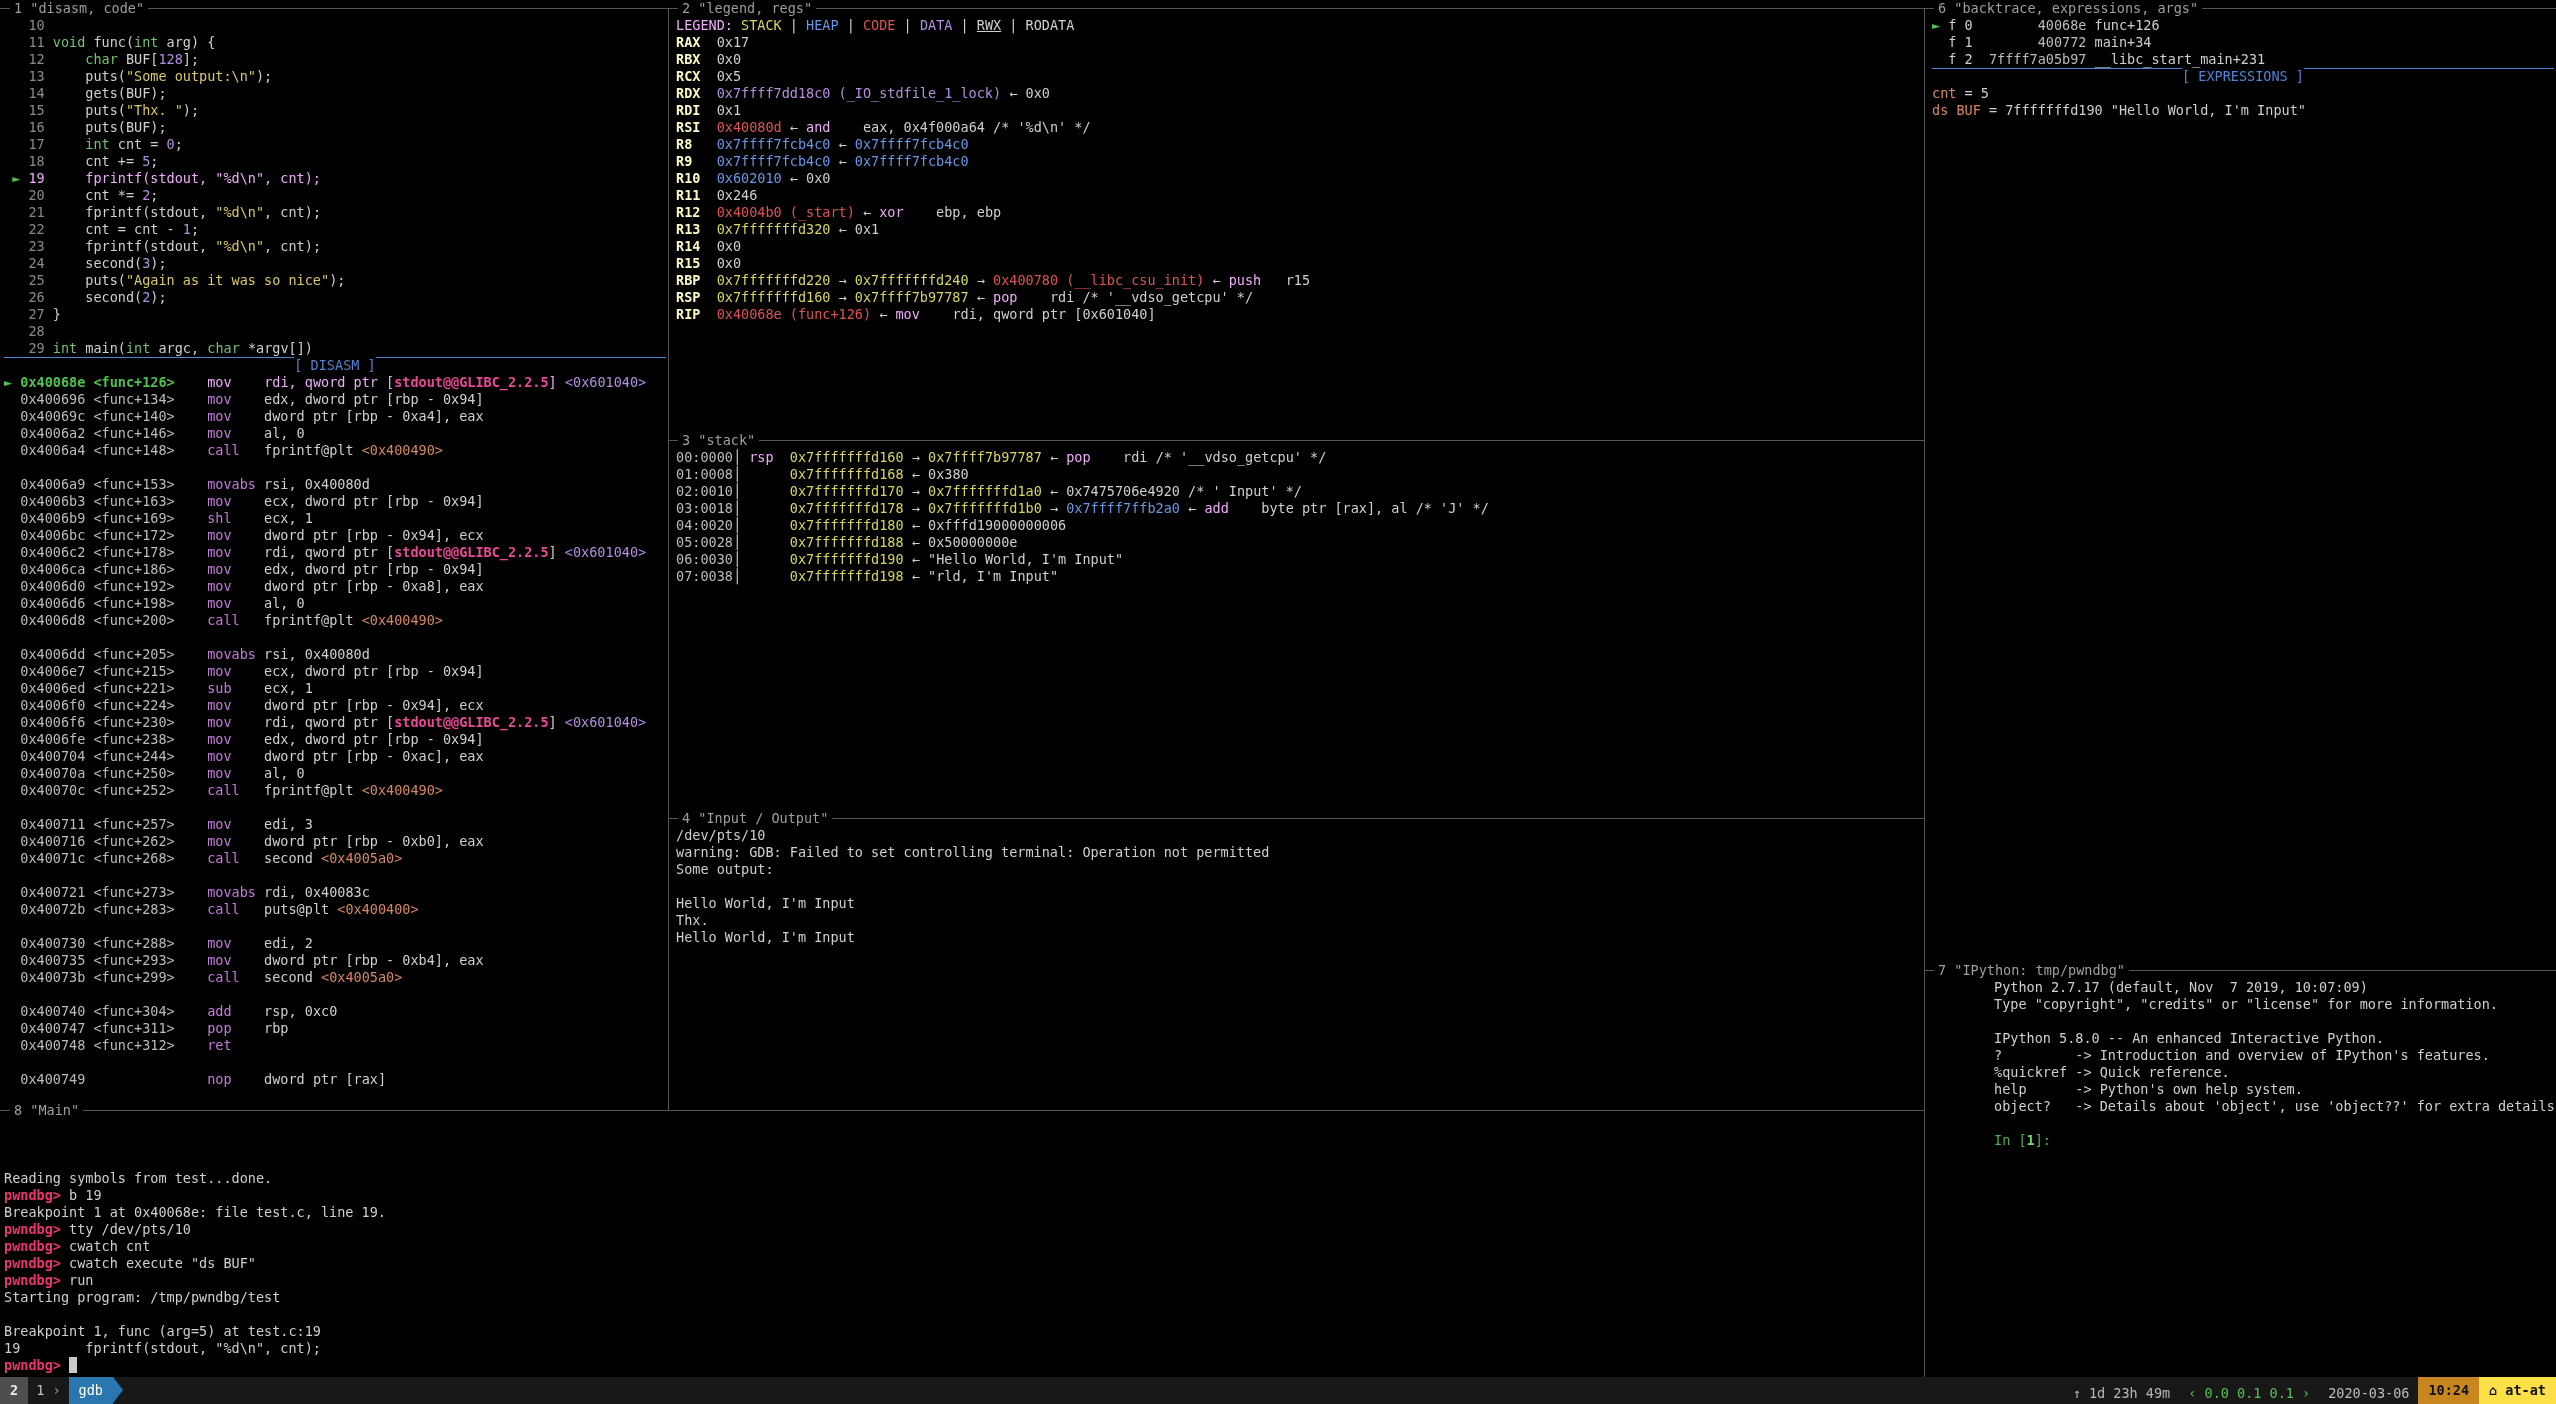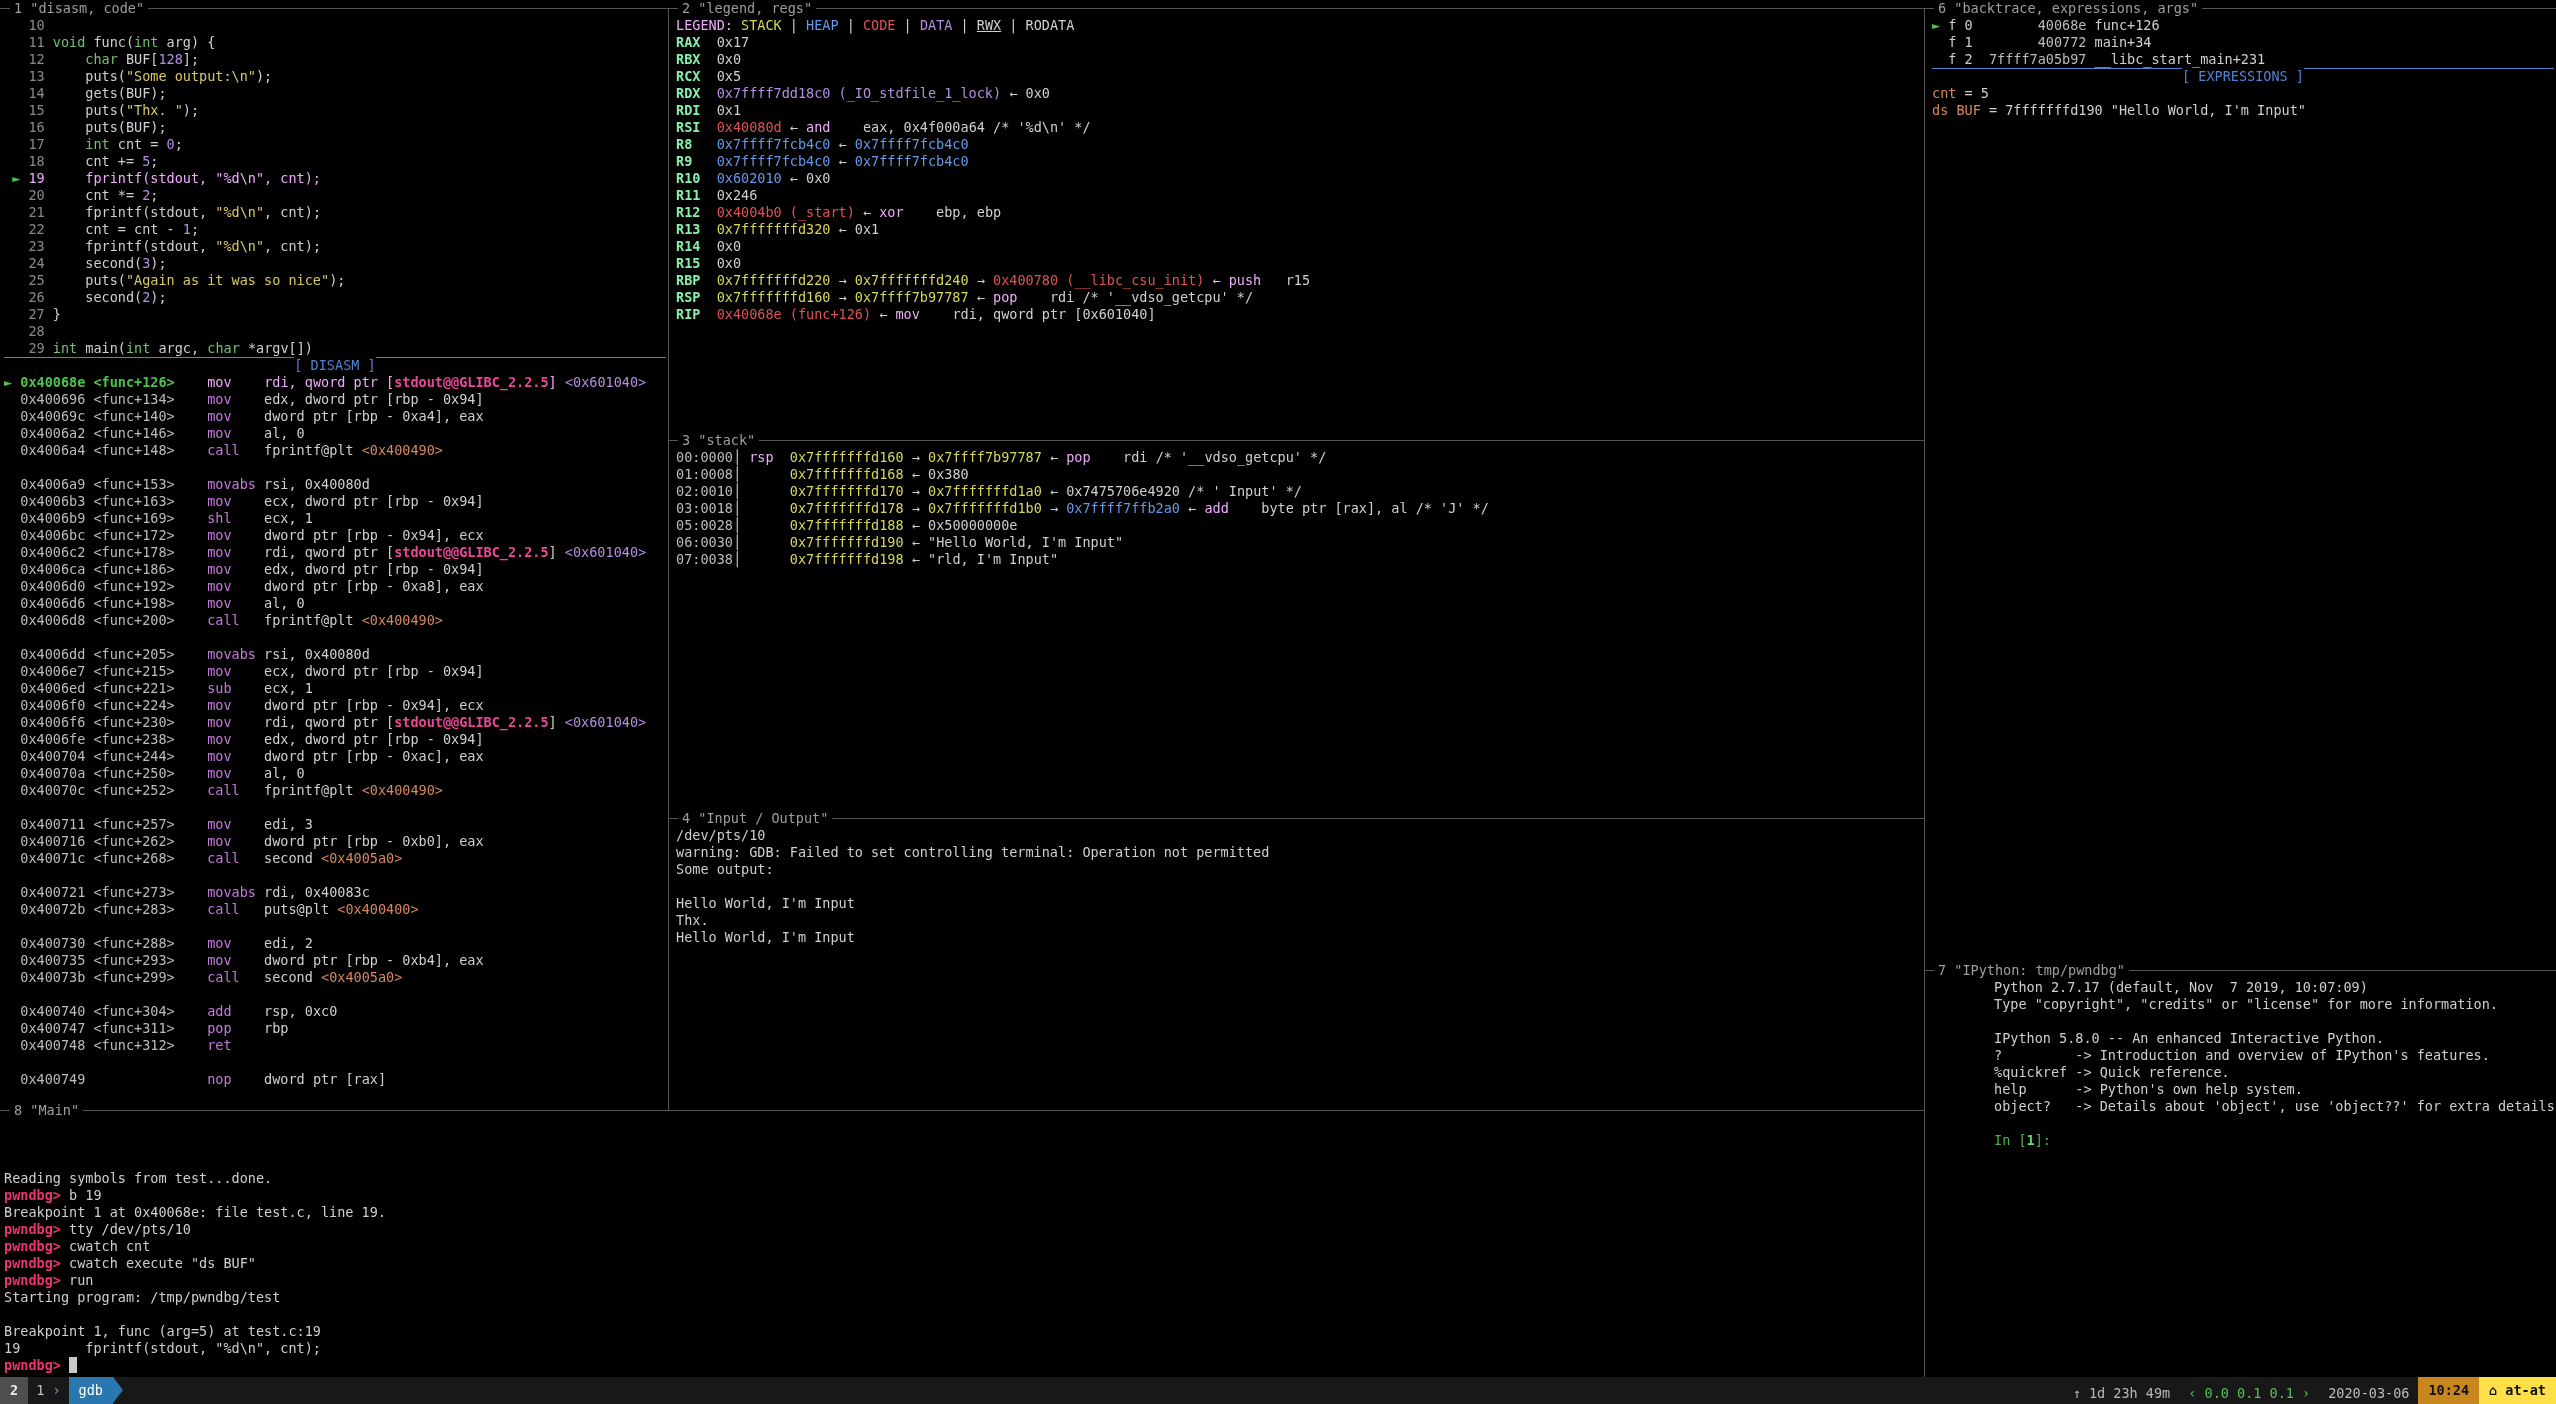--- a/index.html
+++ b/index.html
@@ -19,21 +19,21 @@
   .G{color:#4cc44c;font-weight:bold}
   .W{color:#f0abfc;font-weight:normal}
   .a{color:#bcbcbc}
   .m{color:#c678dd}
   .B{color:#ec4899;font-weight:bold}
   .p{color:#b48ee0}
   .o{color:#d7875f}
   .r{color:#e05252}
   .b{color:#6699e8}
   .y{color:#d9d75a}
-  .R{color:#86efac;font-weight:bold}
+  .R{color:#fef9c3;font-weight:bold}
   .u{color:#cfcfcf;text-decoration:underline}
   .P{color:#ef3270;font-weight:bold}
   .i{color:#4daf4d}
   .I{color:#6fd96f;font-weight:bold}
   .c{background:#c8c8c8;color:#000}
   
   .tl.sep{display:flex;color:#4f84d4}
   .tl.sep::before,.tl.sep::after{content:"";flex:1;border-top:1px solid #4f84d4}
   
   .hline{position:absolute;height:1px;background:#555;z-index:2}
@@ -155,20 +155,21 @@
         <div class="tl"><span class="R">RIP  </span><span class="r">0x40068e (func+126)</span><span class="d"> ← </span><span class="W">mov    </span><span class="d">rdi, qword ptr [0x601040]</span></div>
       </div>
   </div>
 
   <div class="pane" style="left:668px;top:432px;width:1256px;height:378px">
     <div class="pane-content">
         <div class="tl"><span class="a">00:0000</span><span class="d">│ </span><span class="W">rsp</span><span class="d">  </span><span class="y">0x7fffffffd160</span><span class="d"> → </span><span class="y">0x7ffff7b97787</span><span class="d"> ← </span><span class="W">pop    </span><span class="d">rdi</span><span class="d"> /* '__vdso_getcpu' */</span></div>
         <div class="tl"><span class="a">01:0008</span><span class="d">│      </span><span class="y">0x7fffffffd168</span><span class="d"> ← </span><span class="d">0x380</span></div>
         <div class="tl"><span class="a">02:0010</span><span class="d">│      </span><span class="y">0x7fffffffd170</span><span class="d"> → </span><span class="y">0x7fffffffd1a0</span><span class="d"> ← </span><span class="d">0x7475706e4920</span><span class="d"> /* ' Input' */</span></div>
         <div class="tl"><span class="a">03:0018</span><span class="d">│      </span><span class="y">0x7fffffffd178</span><span class="d"> → </span><span class="y">0x7fffffffd1b0</span><span class="d"> → </span><span class="b">0x7ffff7ffb2a0</span><span class="d"> ← </span><span class="W">add    </span><span class="d">byte ptr [rax], al</span><span class="d"> /* 'J' */</span></div>
+        <div class="tl"><span class="a">04:0020</span><span class="d">│      </span><span class="y">0x7fffffffd180</span><span class="d"> ← </span><span class="d">0xfffd19000000006</span></div>
         <div class="tl"><span class="a">05:0028</span><span class="d">│      </span><span class="y">0x7fffffffd188</span><span class="d"> ← </span><span class="d">0x50000000e</span></div>
         <div class="tl"><span class="a">06:0030</span><span class="d">│      </span><span class="y">0x7fffffffd190</span><span class="d"> ← </span><span class="d">"Hello World, I'm Input"</span></div>
         <div class="tl"><span class="a">07:0038</span><span class="d">│      </span><span class="y">0x7fffffffd198</span><span class="d"> ← </span><span class="d">"rld, I'm Input"</span></div>
       </div>
   </div>
 
   <div class="pane" style="left:668px;top:810px;width:1256px;height:292px">
     <div class="pane-content">
         <div class="tl"><span class="d">/dev/pts/10</span></div>
         <div class="tl"><span class="d">warning: GDB: Failed to set controlling terminal: Operation not permitted</span></div>

